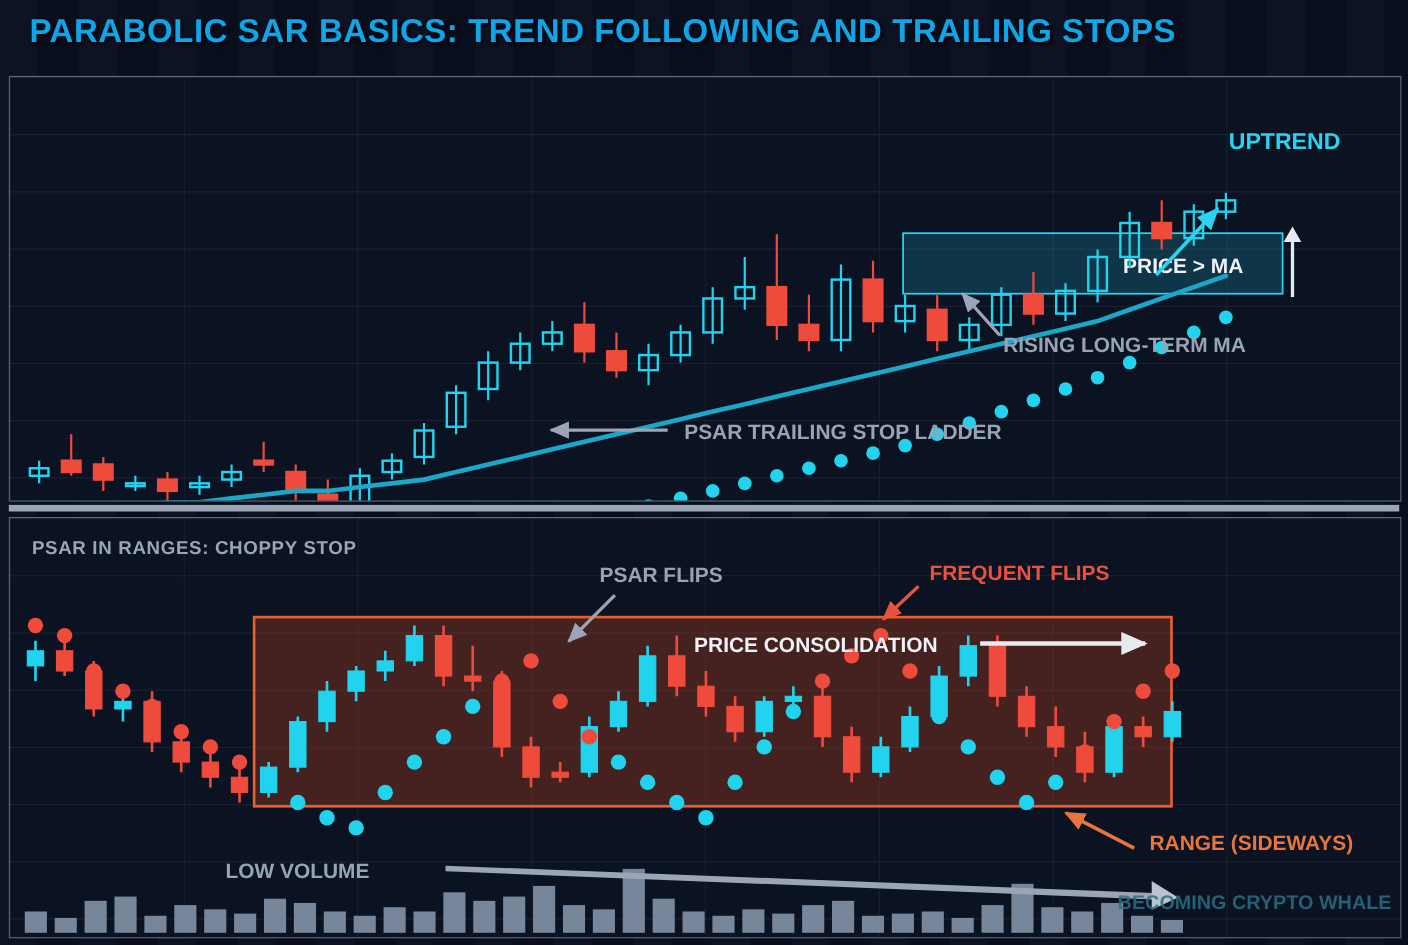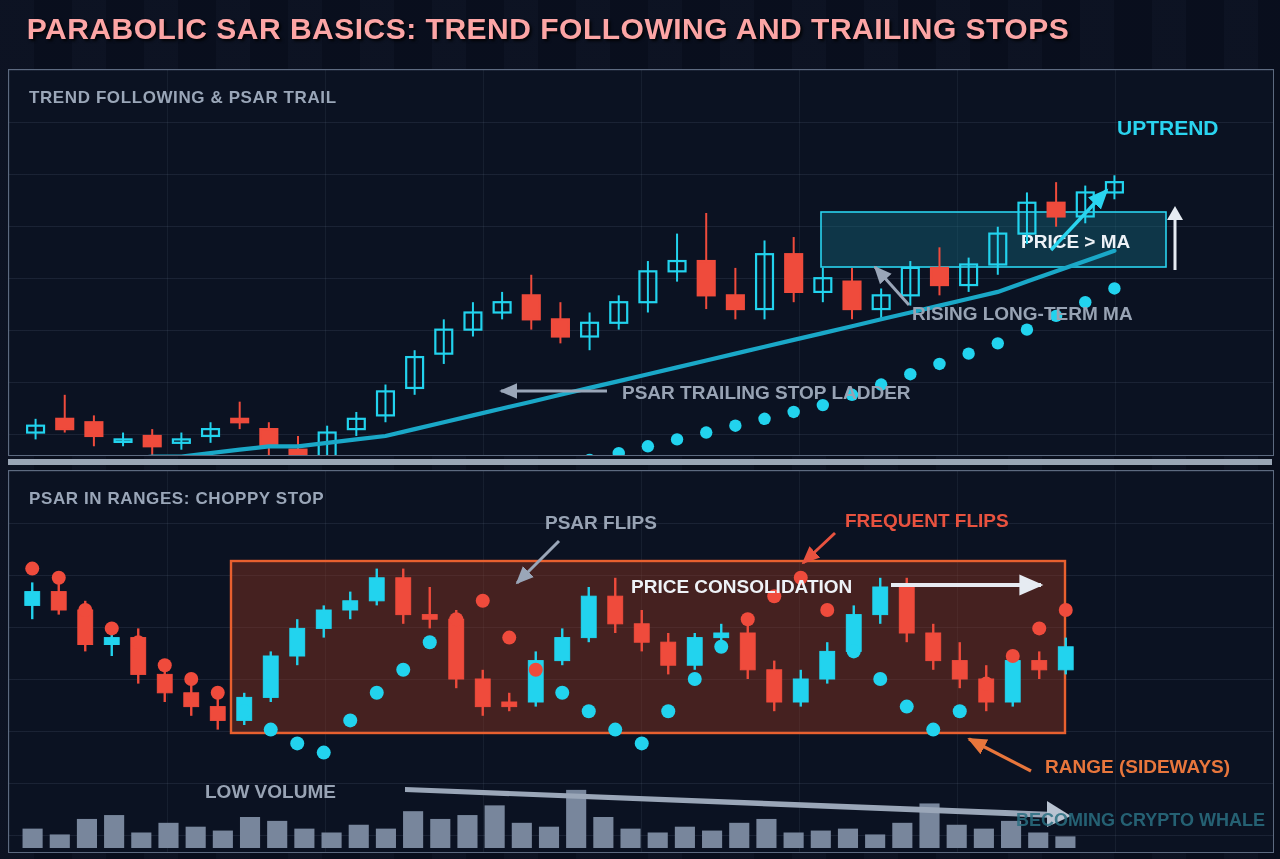--- a/index.html
+++ b/index.html
@@ -8,21 +8,21 @@
   #root{position:relative;width:1280px;height:859px;background:#0a1020;overflow:hidden;}
 
   
   .bands{position:absolute;inset:0;
     background:repeating-linear-gradient(90deg,
       rgba(255,255,255,0.012) 0px, rgba(255,255,255,0.012) 34px,
       rgba(0,0,0,0.10) 34px, rgba(0,0,0,0.10) 72px);
     pointer-events:none;}
 
   .title{position:absolute;left:0;top:12px;width:1096px;text-align:center;
-    color:#fca5a5;font-size:30px;font-weight:bold;letter-spacing:.5px;
+    color:#0ea5e9;font-size:30px;font-weight:bold;letter-spacing:.5px;
     text-shadow:2px 2px 3px rgba(0,0,0,.85);}
 
   .panel{position:absolute;border:1px solid #5d6a80;background:#0b1222;overflow:hidden;}
   #panel-top{left:8px;top:69px;width:1264px;height:385px;}
   #panel-bot{left:8px;top:470px;width:1264px;height:381px;}
 
   .gridlines{position:absolute;inset:0;pointer-events:none;
     background-image:
       linear-gradient(to bottom, rgba(160,180,210,.10) 1px, transparent 1px),
       linear-gradient(to right, rgba(160,180,210,.08) 1px, transparent 1px);
@@ -47,21 +47,20 @@
 </head>
 <body>
 
 <div id="root">
   <div class="bands"></div>
 
   <div class="title">PARABOLIC SAR BASICS: TREND FOLLOWING AND TRAILING STOPS</div>
 
   <div class="panel" id="panel-top">
     <div class="gridlines"></div>
-    <div class="panel-label">TREND FOLLOWING &amp; PSAR TRAIL</div>
     <svg id="svg-top" width="1264" height="385">
         <defs>
           <marker id="ar-cyan" markerWidth="7" markerHeight="7" refX="5.4" refY="3" orient="auto" markerUnits="strokeWidth">
             <path d="M0,0.4 L6,3 L0,5.6 z" fill="#2ad4ef"></path>
           </marker>
           <marker id="ar-grey" markerWidth="7" markerHeight="7" refX="5.4" refY="3" orient="auto" markerUnits="strokeWidth">
             <path d="M0,0.4 L6,3 L0,5.6 z" fill="#9aa6b8"></path>
           </marker>
         </defs>
         <g>

